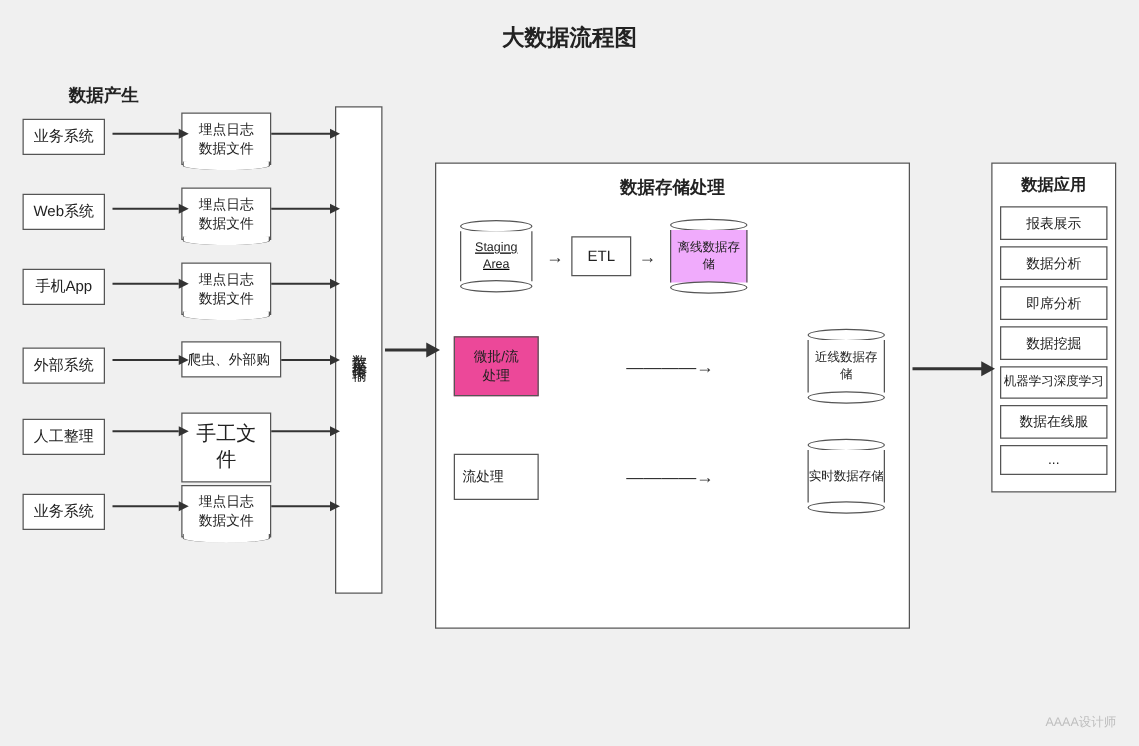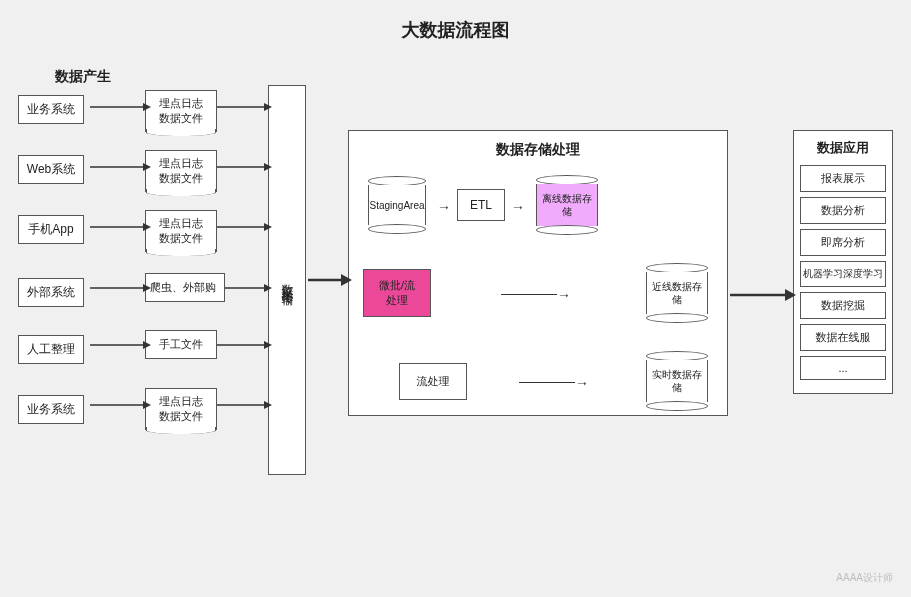--- a/index.html
+++ b/index.html
@@ -71,21 +71,21 @@
       color: #222;
       letter-spacing: 2px;
     }
 
     
     .storage-box {
       position: absolute;
       left: 348px;
       top: 130px;
       width: 380px;
-      height: 286px;
+      height: 373px;
       border: 1.5px solid #555;
       background: #fff;
     }
     .storage-title {
       text-align: center;
       font-size: 14px;
       font-weight: bold;
       padding: 10px 0 8px 0;
       color: #222;
     }
@@ -177,21 +177,21 @@
   <div style="position:absolute; left:18px; top:278px;">
     <div class="source-item">外部系统</div>
   </div>
   <div style="position:absolute; left:145px; top:273px; width:80px; border:1px solid #555; background:#fff; text-align:left; padding:6px 4px; font-size:11px; color:#222;">
     <div>爬虫、外部购</div>
   </div>
 
   <div style="position:absolute; left:18px; top:335px;">
     <div class="source-item">人工整理</div>
   </div>
-  <div style="position:absolute; left:145px; top:330px; width:72px; border:1px solid #555; background:#fff; text-align:center; padding:6px 4px; font-size:11px; color:#222;">
+  <div style="position:absolute; left:145px; top:330px; width:72px; border:1px solid #555; background:#fff; text-align:center; padding:6px 4px; font-size:16px; color:#222;">
     <div>手工文件</div>
   </div>
 
   <div style="position:absolute; left:18px; top:395px;">
     <div class="source-item">业务系统</div>
   </div>
   <div style="position:absolute; left:145px; top:388px; width:72px; border:1px solid #555; background:#fff; text-align:center; padding:5px 4px; font-size:11px; color:#222;">
     <div>埋点日志</div>
     <div>数据文件</div>
     <div style="position:absolute;bottom:-5px;left:0;width:100%;height:7px;background:#fff;border-left:1px solid #555;border-right:1px solid #555;border-radius:0 0 50% 50%;"></div>
@@ -201,21 +201,21 @@
     <div class="collection-label">数据采集传输</div>
   </div>
 
   <div class="storage-box">
     <div class="storage-title">数据存储处理</div>
 
     <div style="display:flex; align-items:center; margin:8px 14px 0 14px; gap:6px;">
 
       <div style="display:flex; flex-direction:column; align-items:center; width:68px;">
         <div style="width:58px; height:10px; border:1.5px solid #555; border-radius:50%; background:#fff;"></div>
-        <div style="width:58px; height:40px; border-left:1.5px solid #555; border-right:1.5px solid #555; background:#fff; display:flex; align-items:center; justify-content:center; flex-direction:row; margin-top:-1px;">
+        <div style="width:58px; height:40px; border-left:1.5px solid #555; border-right:1.5px solid #555; background:#fff; display:flex; align-items:center; justify-content:center; flex-direction:column; margin-top:-1px;text-decoration:underline;">
           <span style="font-size:10px; color:#222; line-height:1.3; text-align:center;">Staging</span>
           <span style="font-size:10px; color:#222; line-height:1.3; text-align:center;">Area</span>
         </div>
         <div style="width:58px; height:10px; border:1.5px solid #555; border-radius:50%; background:#fff; margin-top:-1px;"></div>
       </div>
 
       <div style="font-size:14px; color:#333;">→</div>
 
       <div style="border:1px solid #555; background:#fff; text-align:center; padding:8px 10px; font-size:12px; color:#222; min-width:48px;">
         <span>ETL</span>
@@ -247,44 +247,44 @@
         <div style="width:62px; height:42px; border-left:1.5px solid #555; border-right:1.5px solid #555; background:#fff; display:flex; align-items:center; justify-content:center; flex-direction:column; margin-top:-1px;">
           <span style="font-size:10px; color:#222; line-height:1.3; text-align:center;">近线数据存</span>
           <span style="font-size:10px; color:#222; line-height:1.3; text-align:center;">储</span>
         </div>
         <div style="width:62px; height:10px; border:1.5px solid #555; border-radius:50%; background:#fff; margin-top:-1px;"></div>
       </div>
     </div>
 
     <div style="display:flex; align-items:center; margin:28px 14px 0 14px; gap:6px;">
 
-      <div style="border:1px solid #555; background:#fff; text-align:center; padding:10px 6px; font-size:11px; color:#222; width:68px;margin-left:36px;">
+      <div style="border:1px solid #555; background:#fff; text-align:left; padding:10px 6px; font-size:11px; color:#222; width:68px;">
         <div>流处理</div>
       </div>
 
       <div style="font-size:14px; color:#333; flex:1; text-align:center;">————→</div>
 
       <div style="display:flex; flex-direction:column; align-items:center; width:72px;">
         <div style="width:62px; height:10px; border:1.5px solid #555; border-radius:50%; background:#fff;"></div>
-        <div style="width:62px; height:42px; border-left:1.5px solid #555; border-right:1.5px solid #555; background:#fff; display:flex; align-items:center; justify-content:center; flex-direction:column; margin-top:-1px;">
+        <div style="width:62px; height:42px; border-left:1.5px solid #555; border-right:1.5px solid #555; background:#fff; display:flex; align-items:center; justify-content:center; flex-direction:row; margin-top:-1px;">
           <span style="font-size:10px; color:#222; line-height:1.3; text-align:center;">实时数据存</span>
           <span style="font-size:10px; color:#222; line-height:1.3; text-align:center;">储</span>
         </div>
         <div style="width:62px; height:10px; border:1.5px solid #555; border-radius:50%; background:#fff; margin-top:-1px;"></div>
       </div>
     </div>
   </div>
 
   <div class="app-box">
     <div class="app-title">数据应用</div>
     <div class="app-item">报表展示</div>
     <div class="app-item">数据分析</div>
     <div class="app-item">即席分析</div>
+    <div class="app-item">数据挖掘</div>
     <div class="app-item" style="font-size:10px; line-height:1.4;">机器学习深度学习</div>
-    <div class="app-item">数据挖掘</div>
     <div class="app-item">数据在线服</div>
     <div class="app-item">...</div>
   </div>
 
   <div class="watermark">AAAA设计师</div>
 
   <svg class="svg-overlay">
 
     <line x1="90" y1="107" x2="143" y2="107" stroke="#333" stroke-width="1.5"></line>
     <polygon points="143,103 143,111 151,107" fill="#333"></polygon>

